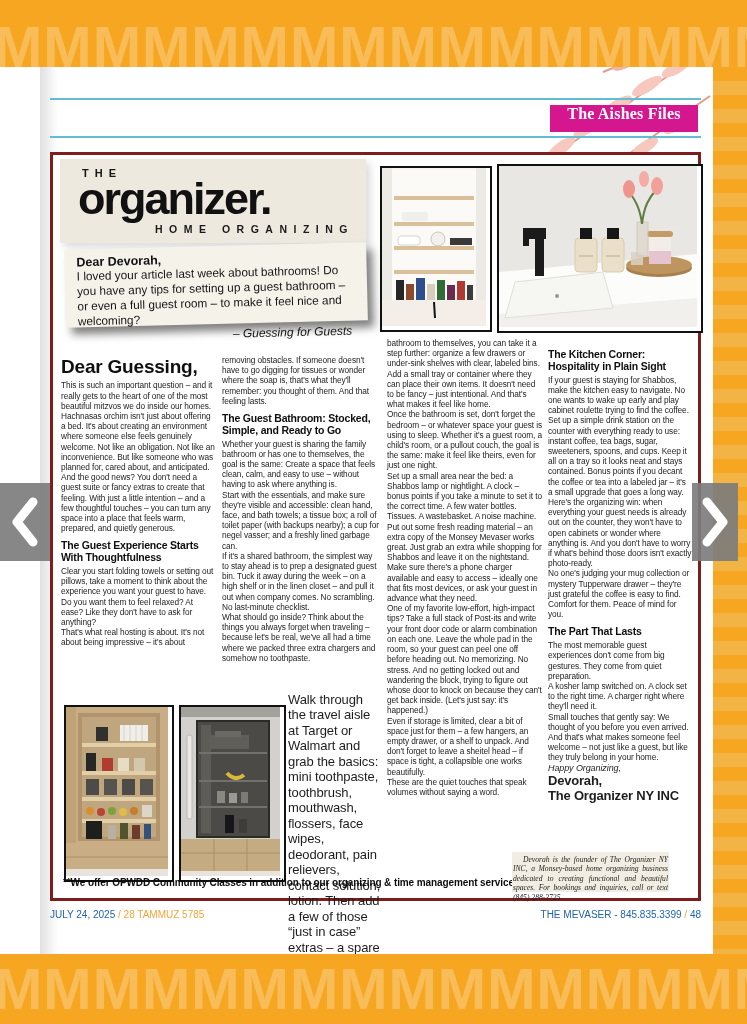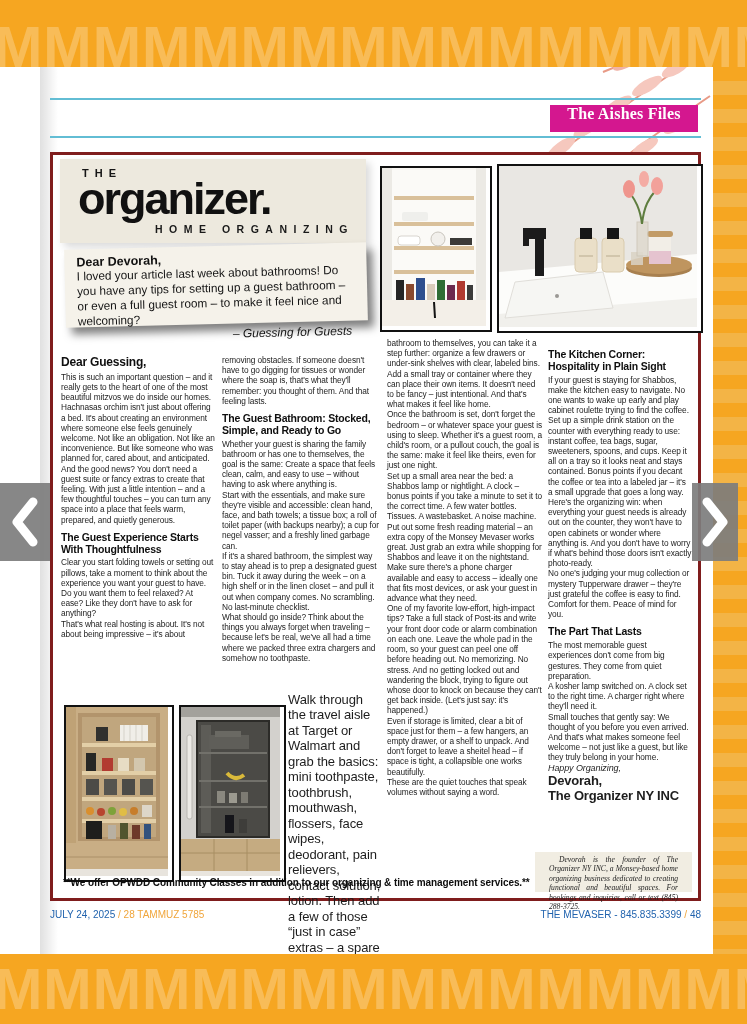--- a/index.html
+++ b/index.html
@@ -44,29 +44,29 @@
     box-sizing:border-box;}
   .letter-salutation{font-size:12.5px;font-weight:bold;color:#111;margin:0;}
   .letter-body{font-size:11.8px;color:#151515;margin:0;line-height:1.28;}
   .letter-signature{font-size:12px;font-style:italic;color:#151515;text-align:right;margin:1px 6px 0 0;}
   
   .photo{position:absolute;border:2px solid #111;background:#fff;}
   .photo svg{display:block;}
   
   .col{position:absolute;font-size:8.3px;line-height:1.23;color:#1d1d1d;letter-spacing:-0.1px;}
   .col p{margin:0;}
-  .h-lead{font-size:12px;font-weight:bold;margin:0 0 2px;color:#0f0f0f;letter-spacing:-0.2px;}
+  .h-lead{font-size:19px;font-weight:bold;margin:0 0 2px;color:#0f0f0f;letter-spacing:-0.2px;}
   .h-sec{font-size:10.5px;font-weight:bold;line-height:1.12;margin:7px 0 2px;color:#0f0f0f;letter-spacing:-0.2px;}
   .closing-italic{font-style:italic;font-size:9px;margin-top:9px;}
   .closing-name{font-size:13px;font-weight:bold;letter-spacing:-0.2px;margin-top:2px;line-height:1.15;}
   
   .promo{left:10px;top:722px;width:470px;font-size:10px;font-weight:bold;color:#0d0d0d;letter-spacing:-0.1px;}
-  .disclaimer{left:482px;top:697px;width:157px;height:40px;background:#f1ede2;
+  .disclaimer{left:459px;top:697px;width:157px;height:40px;background:#f1ede2;
     font-family:"Liberation Serif",serif;font-style:italic;font-size:7.6px;line-height:1.25;
-    color:#24242 4;color:#242424;padding:3px 14px;box-sizing:border-box;text-align:justify;}
+    color:#24242 4;color:#242424;padding:3px 1px;box-sizing:border-box;text-align:justify;}
   .disclaimer .indent{display:inline-block;width:10px;}
   
   .footer{position:absolute;left:50px;top:909px;width:651px;height:16px;z-index:4;
     font-size:10px;font-weight:normal;color:#2163ae;}
   .footer .left{position:absolute;left:0;top:0;}
   .footer .center{position:absolute;left:0;right:0;top:0;text-align:center;}
   .footer .right{position:absolute;right:0;top:0;}
   .gold{color:#f0a63c;}
   
   .nav-arrow{position:absolute;width:50px;height:78px;background:rgba(125,125,125,0.92);

